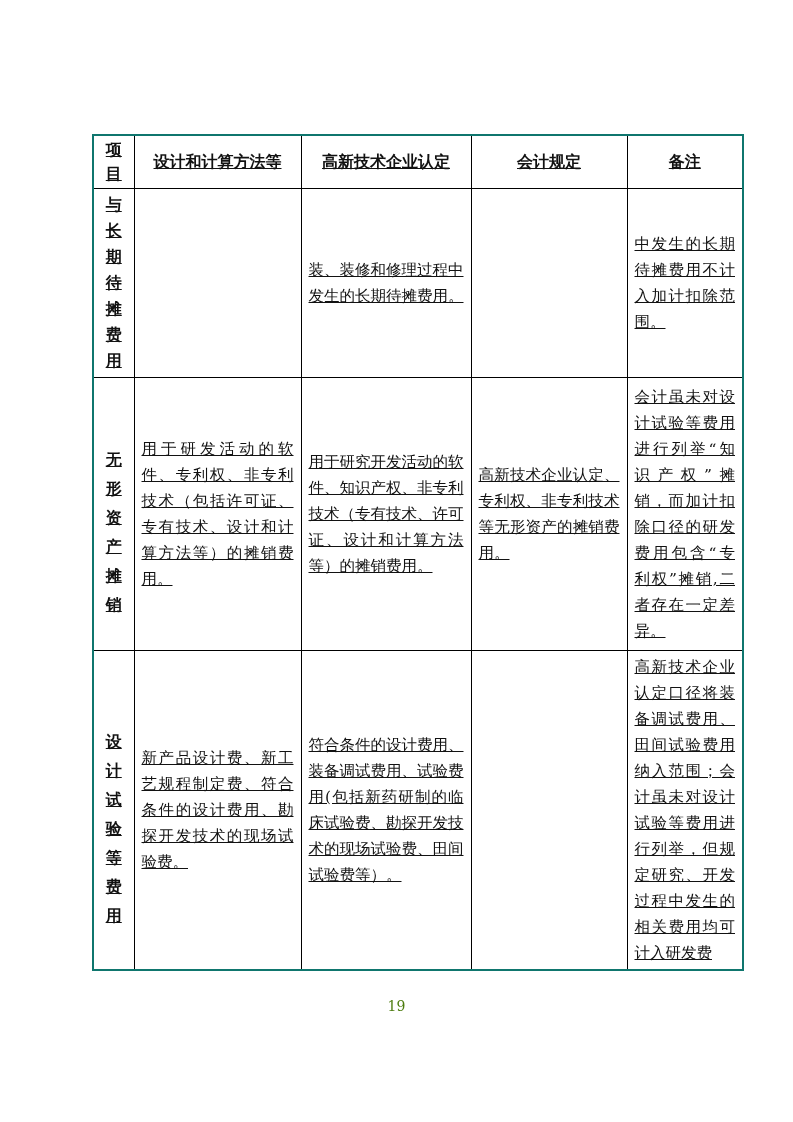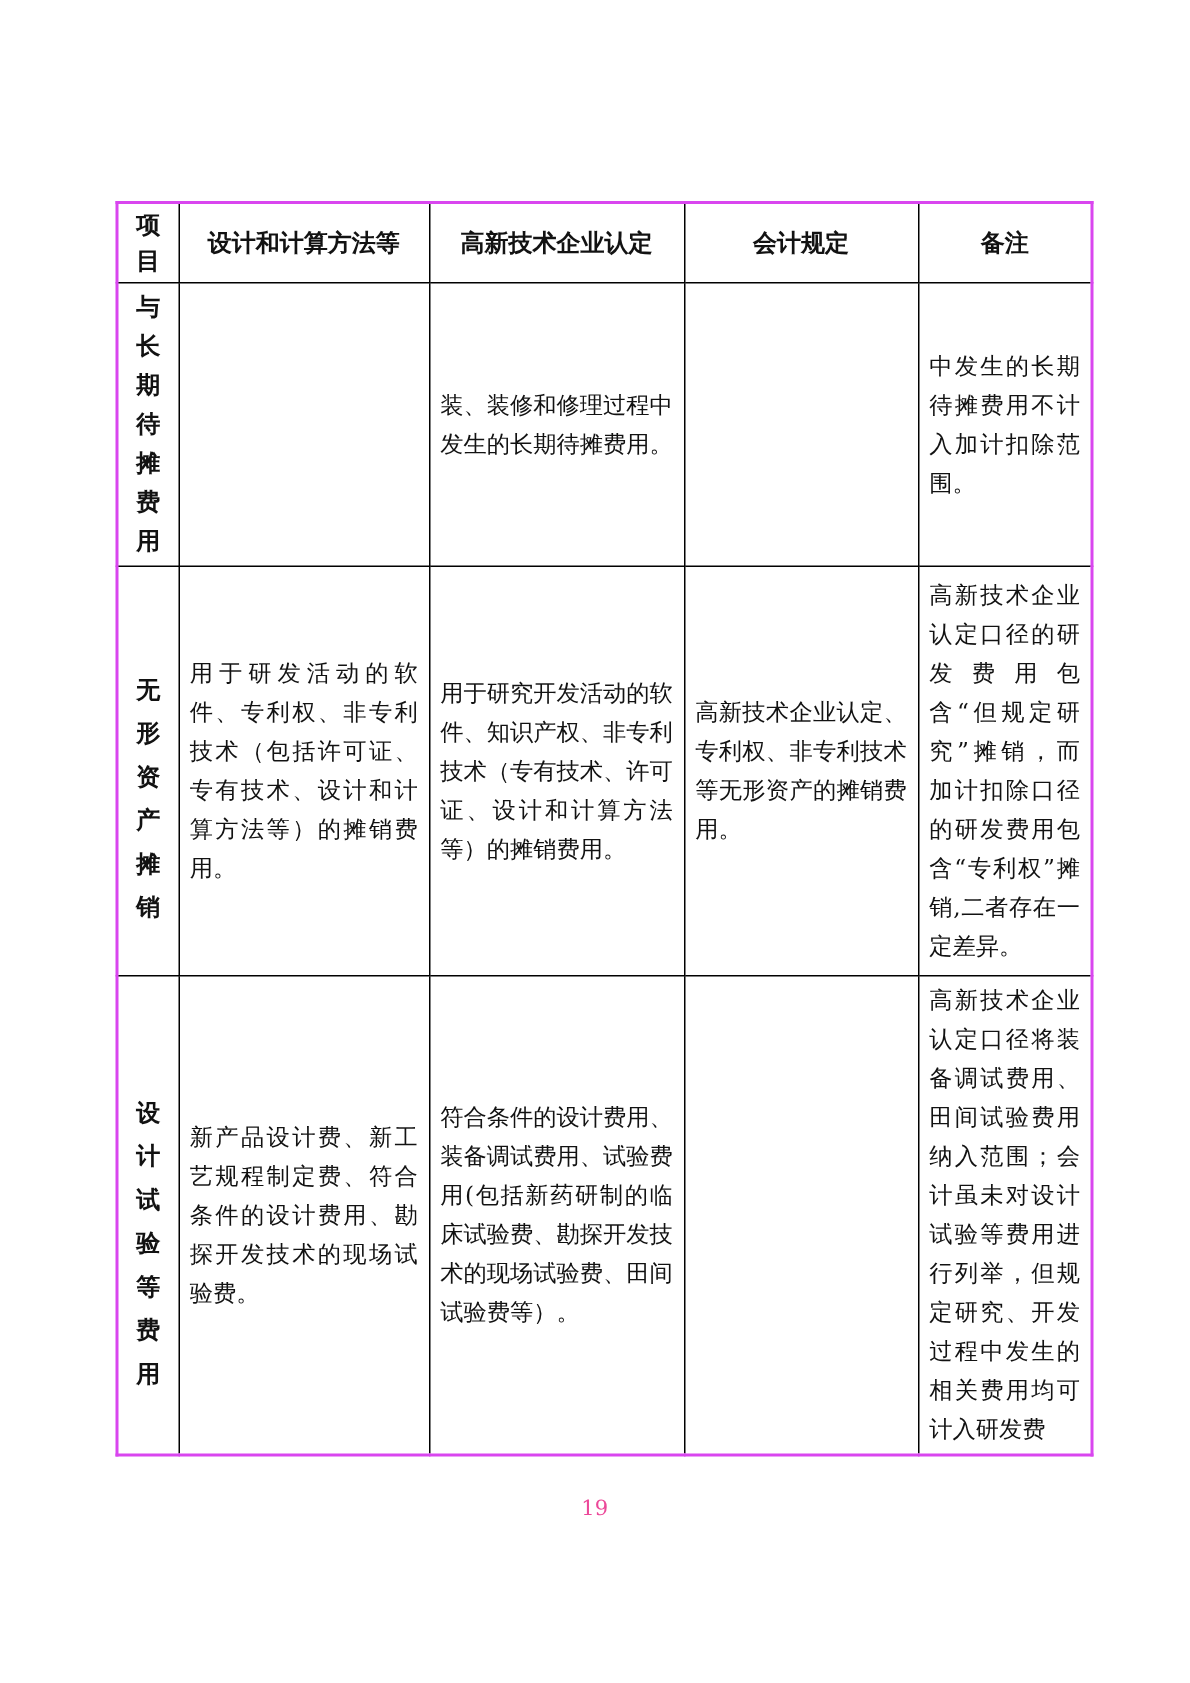--- a/index.html
+++ b/index.html
@@ -11,26 +11,27 @@
     position: relative;
     width: 793px;
     height: 1122px;
     background: #ffffff;
     font-family: "DejaVu Serif", "Liberation Serif", serif;
     color: #121212;
     overflow: hidden;
   }
   table.cmp {
     position: absolute;
-    left: 77px;
+    left: 92px;
     top: 134px;
     width: 650px;
     border-collapse: collapse;
     table-layout: fixed;
-    border: 2px solid #d946ef;
+    border: 2px solid #0f766e;
+    text-decoration: underline;
   }
   table.cmp th,
   table.cmp td {
     border: 1px solid #000000;
     font-size: 15.5px;
     line-height: 26px;
     padding: 3px 7px;
     vertical-align: middle;
     overflow: hidden;
   }
@@ -70,21 +71,21 @@
   .vtext.lh29 { line-height: 29px; margin-top: 36px; }
   .hdr .vtext { line-height: 24px; font-size: 16px; }
   .pageno {
     position: absolute;
     top: 996px;
     left: 0;
     width: 100%;
     text-align: center;
     font-size: 14px;
     line-height: 20px;
-    color: #ec4899;
+    color: #4d7c0f;
   }
 </style>
 </head>
 <body>
 
 <div class="page">
 
   <table class="cmp">
     <colgroup>
       <col style="width:41px">
@@ -115,21 +116,21 @@
       <td class="body vtop">中发生的长期待摊费用不计入加计扣除范围。</td>
     </tr>
 
     <tr class="r2">
       <td class="item-cell">
         <div class="vtext lh29">无形资产摊销</div>
       </td>
       <td class="body">用于研发活动的软件、专利权、非专利技术（包括许可证、专有技术、设计和计算方法等）的摊销费用。</td>
       <td class="body">用于研究开发活动的软件、知识产权、非专利技术（专有技术、许可证、设计和计算方法等）的摊销费用。</td>
       <td class="body">高新技术企业认定、专利权、非专利技术等无形资产的摊销费用。</td>
-      <td class="body">高新技术企业认定口径的研发费用包含“但规定研究”摊销，而加计扣除口径的研发费用包含“专利权”摊销,二者存在一定差异。</td>
+      <td class="body">会计虽未对设计试验等费用进行列举“知识产权”摊销，而加计扣除口径的研发费用包含“专利权”摊销,二者存在一定差异。</td>
     </tr>
 
     <tr class="r3">
       <td class="item-cell">
         <div class="vtext lh29">设计试验等费用</div>
       </td>
       <td class="body">新产品设计费、新工艺规程制定费、符合条件的设计费用、勘探开发技术的现场试验费。</td>
       <td class="body">符合条件的设计费用、装备调试费用、试验费用(包括新药研制的临床试验费、勘探开发技术的现场试验费、田间试验费等）。</td>
       <td class="body"></td>
       <td class="body vtop">高新技术企业认定口径将装备调试费用、田间试验费用纳入范围；会计虽未对设计试验等费用进行列举，但规定研究、开发过程中发生的相关费用均可计入研发费</td>

